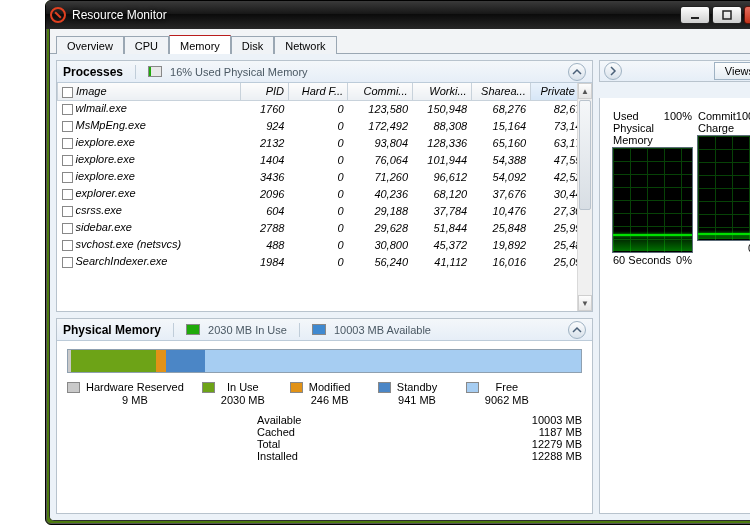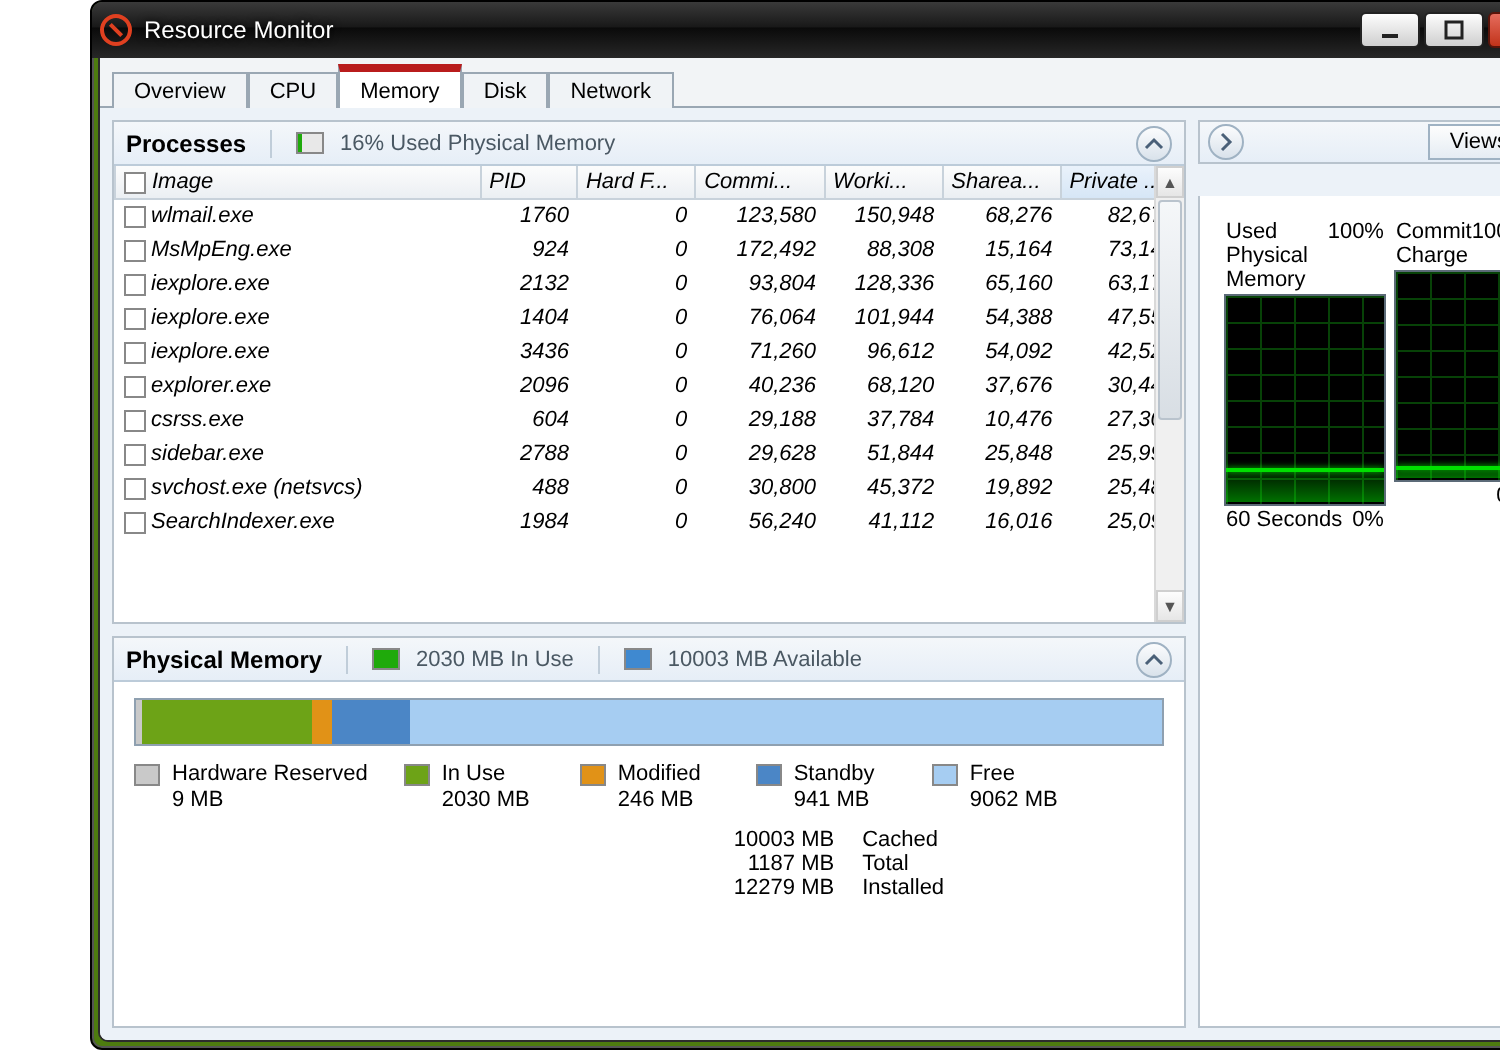--- a/index.html
+++ b/index.html
@@ -51,63 +51,63 @@
   .titlebar .spacer{flex:1;}
   .winbtn{width:30px;height:18px;margin-left:2px;border:1px solid #222;border-radius:3px;background:linear-gradient(to bottom,var(--btn-a),var(--btn-b));display:flex;align-items:center;justify-content:center;color:#222;font-size:10px;}
   .winbtn.close{width:46px;background:linear-gradient(to bottom,var(--close-a),var(--close-b));border-color:#5a140a;color:#fff;font-weight:bold;}
   .winbtn svg{display:block;}
   
   .client{flex:1;background:#f2f4f6;border:1px solid #2d2d2d;border-top:0;border-radius:0 0 5px 5px;display:flex;flex-direction:column;overflow:hidden;margin:0 3px 3px 3px;}
   .menubar{height:20px;display:flex;align-items:center;gap:4px;padding:0 6px;background:#f2f4f6;border-bottom:1px solid #d0d7de;}
   .menubar span{padding:1px 4px;text-decoration:underline;text-underline-offset:1px;color:var(--menu-text);}
   .tabs{height:24px;display:flex;align-items:flex-end;gap:0;padding:0 6px;background:#f2f4f6;}
   .tab{border:1px solid var(--tab-border);border-bottom:0;padding:3px 10px 2px;background:var(--tab-bg);position:relative;top:1px;font-size:11px;cursor:default;}
-  .tab.selected{background:var(--tab-selected);border-top:4px solid #b91c1c;z-index:3;padding-top:4px;}
+  .tab.selected{background:var(--tab-selected);border-top:1px solid #b91c1c;z-index:3;padding-top:4px;}
   .tabstrip-line{height:1px;background:var(--tab-border);}
   
   .content{flex:1;display:flex;gap:6px;padding:6px;background:#ecf2f8;overflow:hidden;}
   .left{flex:1;display:flex;flex-direction:column;gap:6px;min-width:0;}
   .right{width:185px;display:flex;flex-direction:column;gap:16px;}
   .panel{border:1px solid var(--pane-border);background:var(--pane);display:flex;flex-direction:column;overflow:hidden;}
   
   .sechead{height:22px;background:linear-gradient(to bottom,var(--section-head-a),var(--section-head-b));border-bottom:1px solid var(--section-head-border);display:flex;align-items:center;padding:0 6px;gap:8px;font-weight:bold;font-size:12px;}
   .sechead .sep{width:1px;height:14px;background:#c0cdd9;margin:0 4px;}
   .sechead .ind{width:14px;height:11px;border:1px solid #888;display:inline-block;}
   .sechead .ind.green{background:linear-gradient(to right,var(--green-ind) 16%,#e8e8e8 16%);}    
   .sechead .ind.inuse{background:var(--green-ind);}    
   .sechead .ind.avail{background:var(--blue-ind);}    
   .sechead .stat{font-weight:normal;color:var(--muted);font-size:11px;}
   .sechead .spacer{flex:1;}
   .roundbtn{width:18px;height:18px;border-radius:50%;border:1px solid #9fb2c3;background:linear-gradient(to bottom,var(--expand-a),var(--expand-b));display:flex;align-items:center;justify-content:center;color:#4a6078;font-size:10px;}
   
   .tblwrap{flex:1;overflow:hidden;position:relative;font-style:italic;}
   .tbl{width:100%;border-collapse:collapse;table-layout:fixed;font-size:11px;}
   .tbl thead th{position:sticky;top:0;background:linear-gradient(to bottom,var(--header-row-a),var(--header-row-b));border:1px solid var(--header-row-border);border-top:0;padding:2px 4px;text-align:left;font-weight:normal;white-space:nowrap;overflow:hidden;}
-  .tbl thead th.numeric{text-align:left;}
+  .tbl thead th.numeric{text-align:right;}
   .tbl thead th.sorted{background:linear-gradient(to bottom,#eaf2fb,#d6e6f6);}
   .tbl td{padding:1px 4px;border-bottom:1px solid transparent;white-space:nowrap;overflow:hidden;}
   .tbl td.numeric{text-align:right;}
   .tbl tbody tr{height:17px;}
   .chk{width:11px;height:11px;border:1px solid #888;display:inline-block;vertical-align:middle;margin-right:3px;background:#fff;}
   .tbl col.c0{width:170px;}
   .tbl col.c1{width:45px;}
   .tbl col.c2{width:55px;}
   .tbl col.c3{width:60px;}
   .tbl col.c4{width:55px;}
   .tbl col.c5{width:55px;}
   .tbl col.c6{width:57px;}
   .scrollbar{position:absolute;right:0;top:0;bottom:0;width:15px;background:#f0f0f0;border-left:1px solid #d9d9d9;}
   .scrollbar .arrow{height:16px;background:linear-gradient(#fdfdfd,#e6e6e6);border:1px solid #cfcfcf;display:flex;align-items:center;justify-content:center;font-size:8px;color:#555;}
   .scrollbar .thumb{position:absolute;left:1px;right:1px;top:17px;height:110px;background:linear-gradient(#f5f7f9,#d8dee4);border:1px solid #b9c3cd;border-radius:2px;}
   
   .pm-body{padding:8px 10px 6px;display:flex;flex-direction:column;gap:8px;}
   .membar{height:24px;display:flex;width:100%;border:1px solid #8fa0b0;}
   .membar .seg{height:100%;}
   .legend{display:flex;gap:18px;flex-wrap:wrap;}
-  .legend .item{display:flex;gap:6px;align-items:flex-start;min-width:70px;}
+  .legend .item{display:flex;gap:6px;align-items:flex-start;min-width:70px;text-align:center;}
   .legend .sw{width:13px;height:11px;border:1px solid #888;margin-top:1px;}
   .legend .lbl{display:flex;flex-direction:column;line-height:1.15;}
   .totals{margin-left:190px;display:grid;grid-template-columns:auto auto;column-gap:14px;row-gap:0;font-size:11px;}
   .totals .k{text-align:left;}
   .totals .v{text-align:right;}
   
   .right-top{height:22px;background:linear-gradient(to bottom,var(--section-head-a),var(--section-head-b));border:1px solid var(--pane-border);display:flex;align-items:center;justify-content:space-between;padding:0 3px 0 4px;}
   .viewsbtn{border:1px solid #9fb2c3;background:linear-gradient(#fdfdfd,#e5ecf3);height:18px;display:flex;align-items:center;}
   .viewsbtn .lbl{padding:0 10px;border-right:1px solid #b8c7d4;}
   .viewsbtn .dd{width:14px;display:flex;align-items:center;justify-content:center;font-size:8px;color:#3a5068;}
@@ -356,26 +356,28 @@
                 </div>
                 <div class="item">
                   <span class="sw" style="background:#a6cdf2"></span>
                   <span class="lbl">
                     <span>Free</span>
                     <span>9062 MB</span>
                   </span>
                 </div>
               </div>
             <div class="totals" id="totals">
+                <div class="k">Available</div>
                 <div class="v">10003 MB</div>
                 <div class="k">Cached</div>
                 <div class="v">1187 MB</div>
                 <div class="k">Total</div>
                 <div class="v">12279 MB</div>
                 <div class="k">Installed</div>
+                <div class="v">12288 MB</div>
               </div>
           </div>
         </div>
       </div>
 
       <div class="right">
         <div class="right-top">
           <span class="roundbtn">
             <svg width="10" height="10">
                 <path d="M3 1 L7 5 L3 9" fill="none" stroke="#4a6078" stroke-width="1.5"></path>

